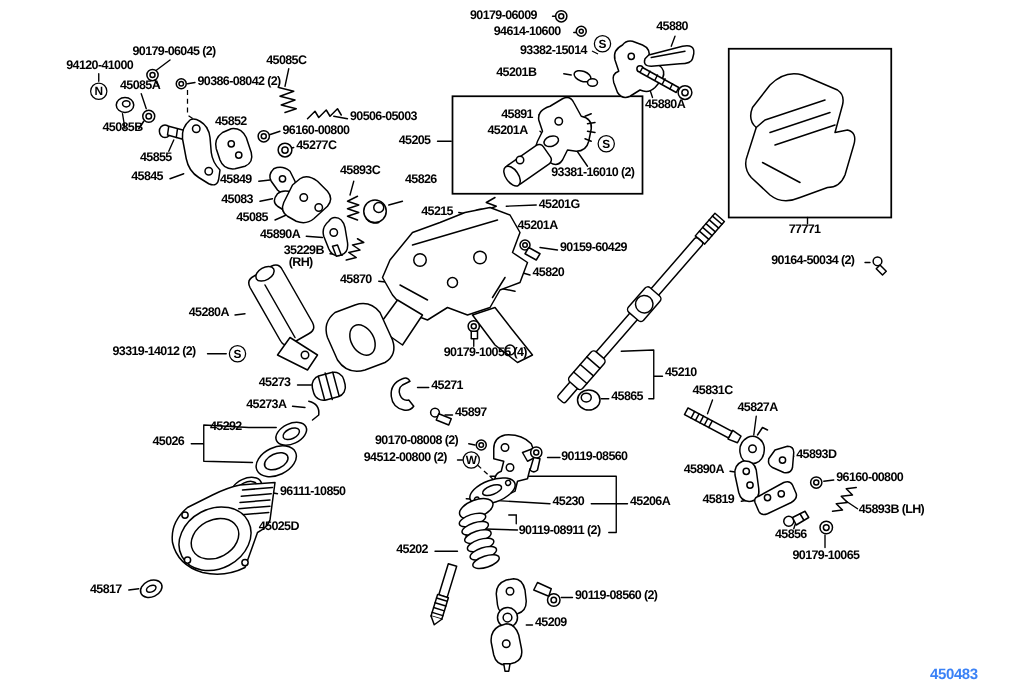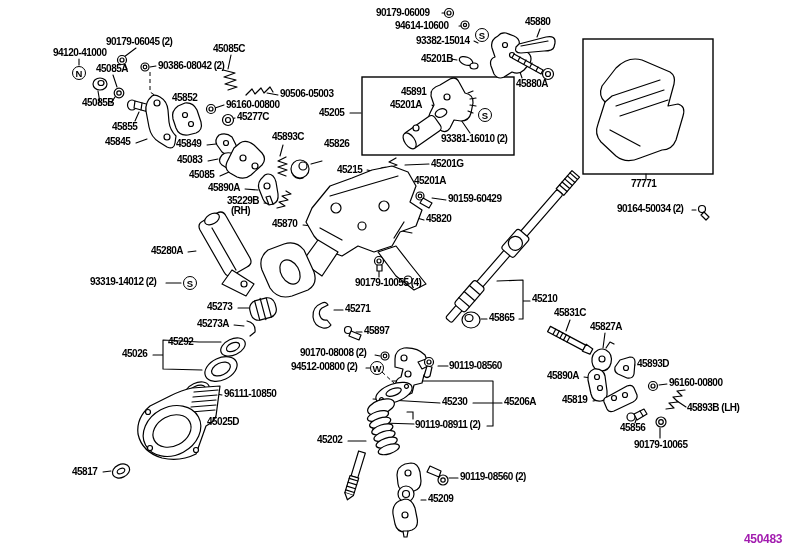--- a/index.html
+++ b/index.html
@@ -4,21 +4,21 @@
 <style>
   html,body{margin:0;padding:0;background:#fff;}
   .stage{position:relative;width:811px;height:560px;background:#fff;overflow:hidden;
          font-family:"Liberation Sans",sans-serif;}
   .plabel{position:absolute;font-weight:bold;font-size:10px;letter-spacing:-0.5px;
           white-space:nowrap;color:#000;line-height:1;}
   .cmark{position:absolute;width:14px;height:14px;border:1.7px solid #000;border-radius:50%;
          background:#fff;color:#000;font-weight:bold;font-size:9.5px;line-height:14px;
          text-align:center;box-sizing:border-box;}
   .figcode{position:absolute;left:744px;top:532px;font-weight:bold;font-size:12px;
-           letter-spacing:-0.3px;color:#a21caf;}
+           letter-spacing:-0.3px;color:#3b82f6;}
   svg{position:absolute;left:0;top:0;}
 </style>
 </head>
 <body>
 
 <div class="stage">
 
 <svg width="811" height="560" viewBox="0 0 811 560">
 
   <g stroke="#000" stroke-width="1.4" fill="none">
@@ -389,21 +389,21 @@
           <path d="M704 212 l5 5 l-3 3 l-5 -5 z"></path>
         </g>
   </g>
 </svg>
 
 <div id="labels-layer">
       <div class="plabel" style="left: 376px; top: 8px;">90179-06009</div>
       <div class="plabel" style="left: 395px; top: 21px;">94614-10600</div>
       <div class="plabel" style="left: 416px; top: 36px;">93382-15014</div>
       <div class="plabel" style="left: 525px; top: 17px;">45880</div>
-      <div class="plabel" style="left: 421px; top: 54px;">45201B</div>
+      <div class="plabel" style="left: 397px; top: 54px;">45201B</div>
       <div class="plabel" style="left: 516px; top: 79px;">45880A</div>
       <div class="plabel" style="left: 401px; top: 87px;">45891</div>
       <div class="plabel" style="left: 390px; top: 100px;">45201A</div>
       <div class="plabel" style="left: 441px; top: 134px;">93381-16010 (2)</div>
       <div class="plabel" style="left: 319px; top: 108px;">45205</div>
       <div class="plabel" style="left: 106px; top: 37px;">90179-06045 (2)</div>
       <div class="plabel" style="left: 53px; top: 48px;">94120-41000</div>
       <div class="plabel" style="left: 96px; top: 64px;">45085A</div>
       <div class="plabel" style="left: 158px; top: 61px;">90386-08042 (2)</div>
       <div class="plabel" style="left: 213px; top: 44px;">45085C</div>

